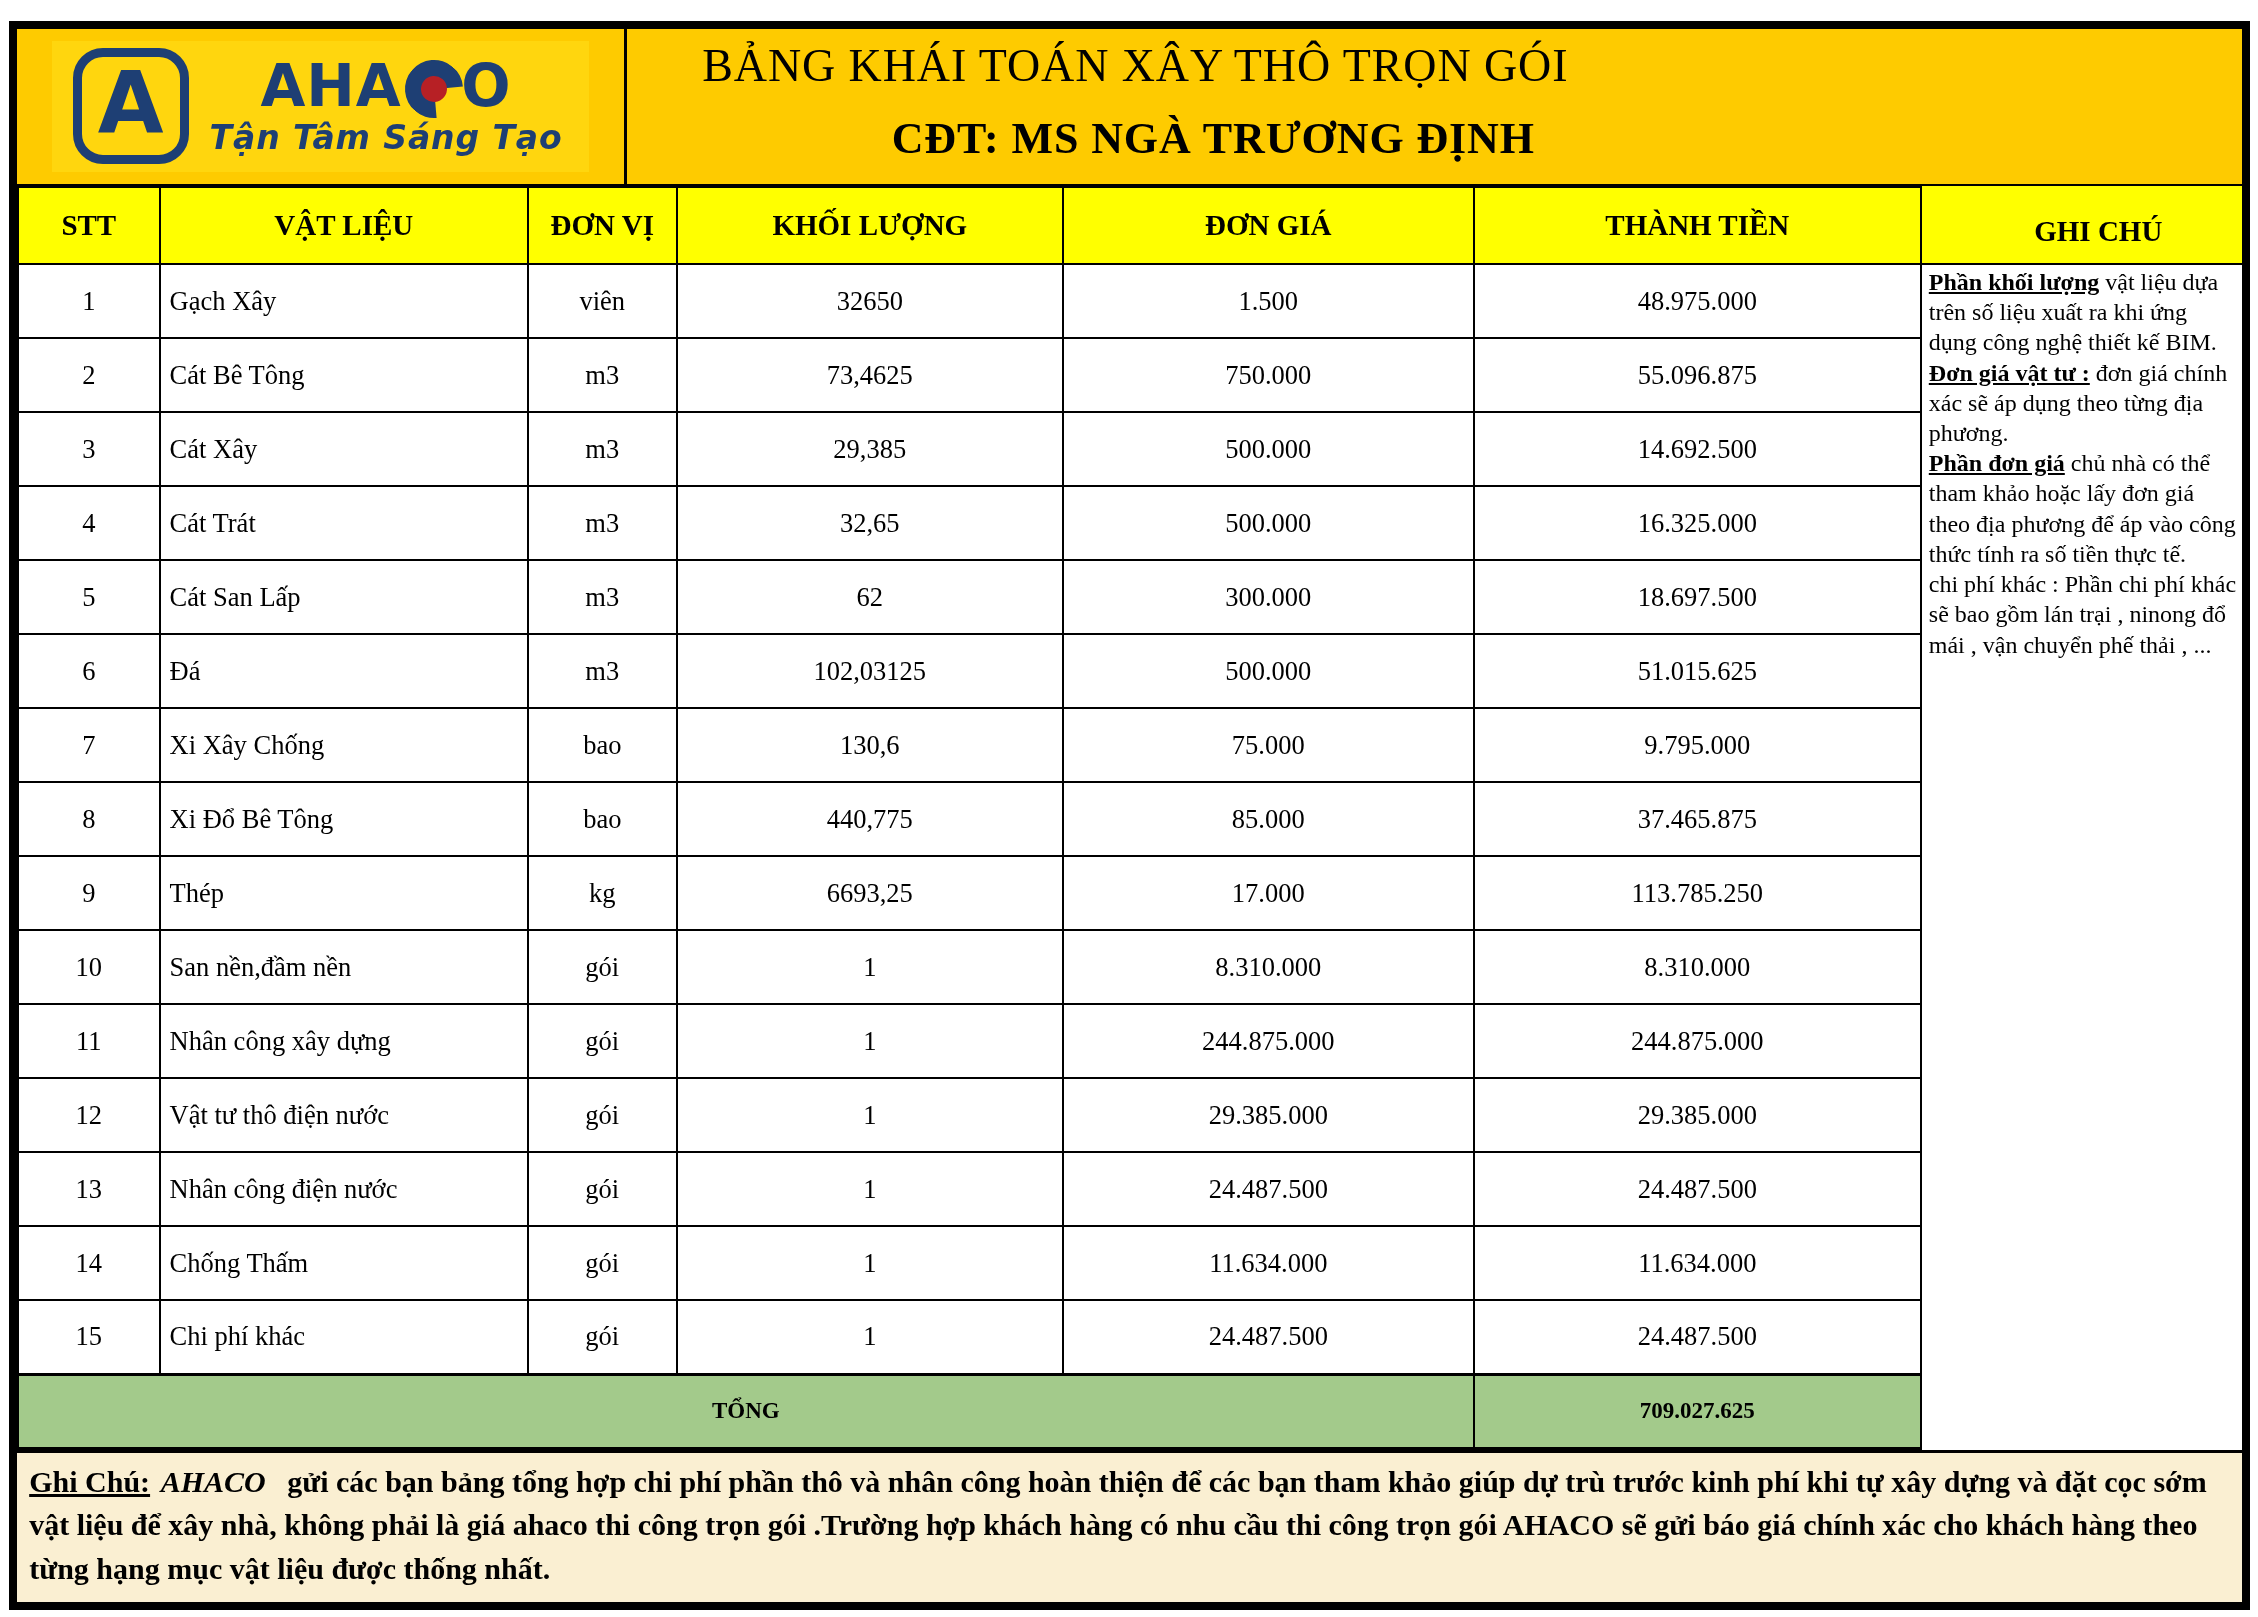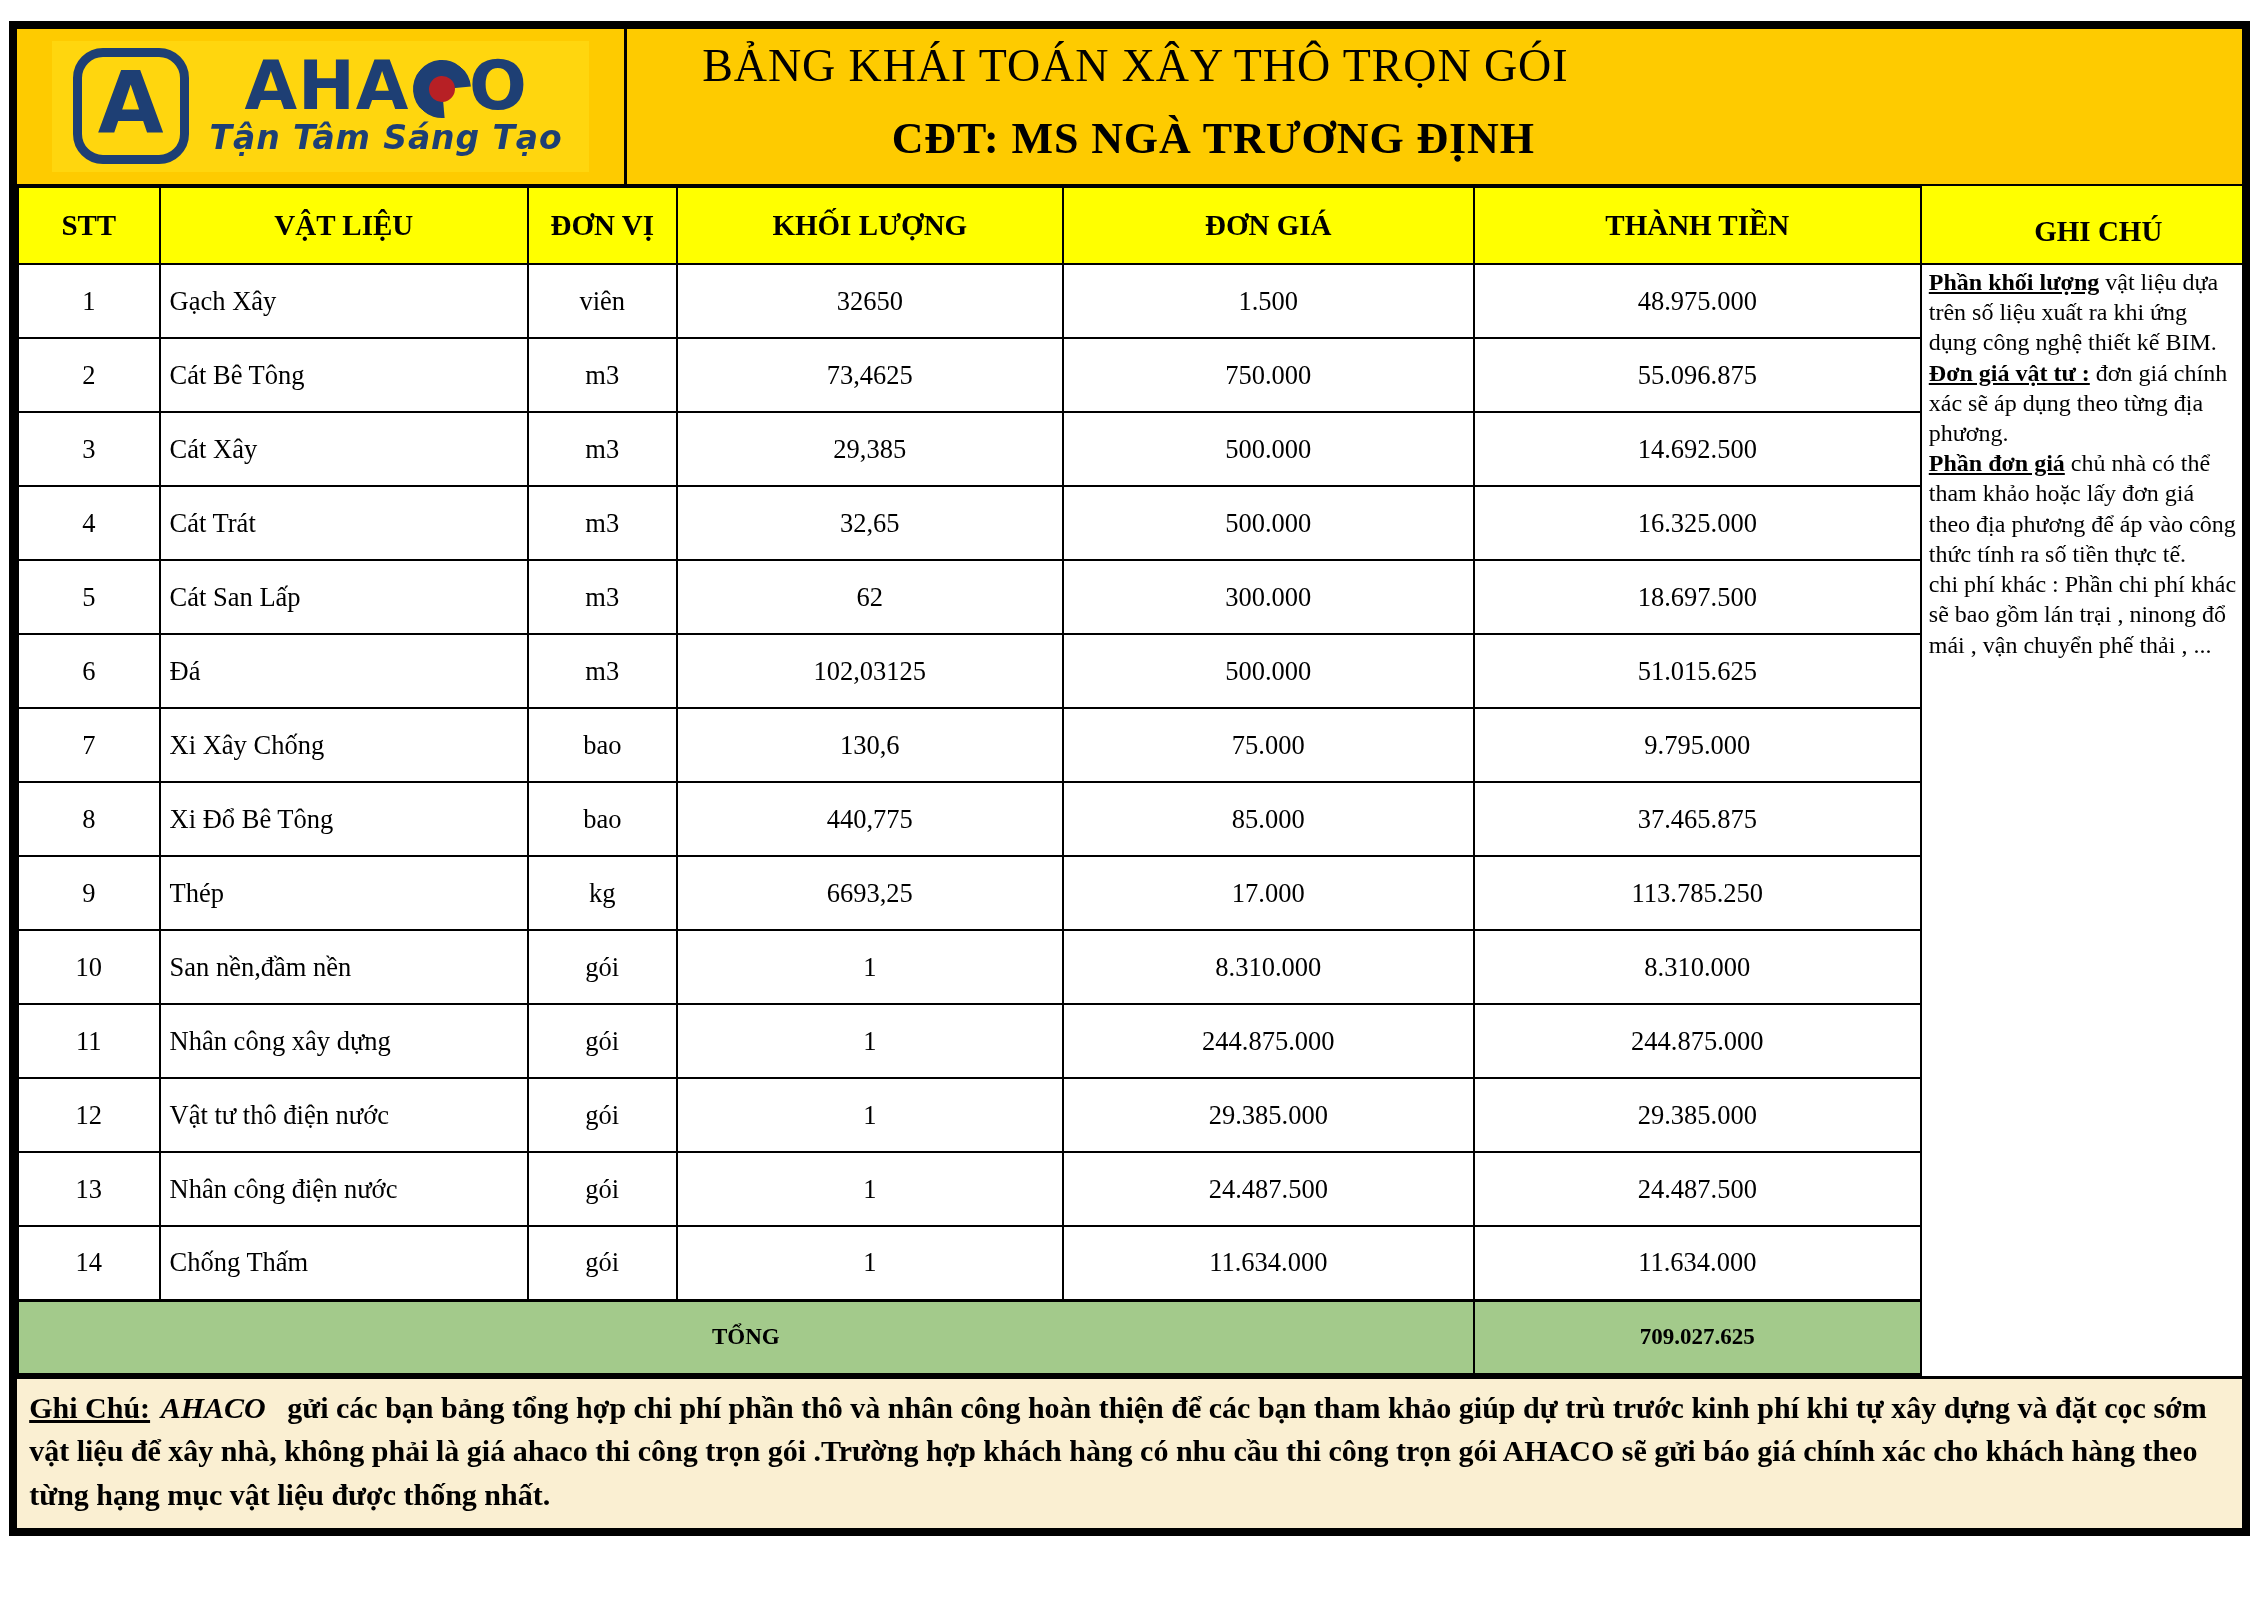--- a/index.html
+++ b/index.html
@@ -22,21 +22,21 @@
   .logo-icon{
     width:116px; height:116px; flex:0 0 auto;
     border:9.7px solid var(--navy); border-radius:30px;
     display:flex; align-items:center; justify-content:center;
     font-family:"DejaVu Sans",sans-serif; font-weight:bold; color:var(--navy);
     font-size:85px; padding-bottom:5.3px;
   }
   .logo-right{display:flex; flex-direction:column; align-items:center;}
   .brand{
     font-family:"DejaVu Sans",sans-serif; font-weight:bold; color:var(--navy);
-    font-size:68px; line-height:0.95; letter-spacing:0.9px; display:flex; align-items:center;
+    font-size:58px; line-height:0.95; letter-spacing:0.9px; display:flex; align-items:center;
   }
   .cdot{
     position:relative; width:58px; height:58px; border-radius:50%;
     border:18.5px solid var(--navy); border-right-color:transparent;
     transform:rotate(40deg); margin:5.3px -1.8px 0 3.5px; flex:0 0 auto;
   }
   .cdot::after{
     content:""; position:absolute; left:50%; top:50%; width:26.5px; height:26.5px;
     margin:-13.2px 0 0 -13.2px; border-radius:50%; background:var(--red);
   }
@@ -235,20 +235,28 @@
               <td>24.487.500</td>
             </tr>
             <tr>
               <td>14</td>
               <td class="vl">Chống Thấm</td>
               <td>gói</td>
               <td>1</td>
               <td>11.634.000</td>
               <td>11.634.000</td>
             </tr>
+            <tr>
+              <td>15</td>
+              <td class="vl">Chi phí khác</td>
+              <td>gói</td>
+              <td>1</td>
+              <td>24.487.500</td>
+              <td>24.487.500</td>
+            </tr>
           </tbody>
         <tfoot>
           <tr>
             <td colspan="5" class="total-label" style="border-right:2.6px solid #000;">TỔNG</td>
             <td class="total-value">709.027.625</td>
           </tr>
         </tfoot>
       </table>
       <div class="notes-col">
         <div class="notes-header">GHI CHÚ</div>

